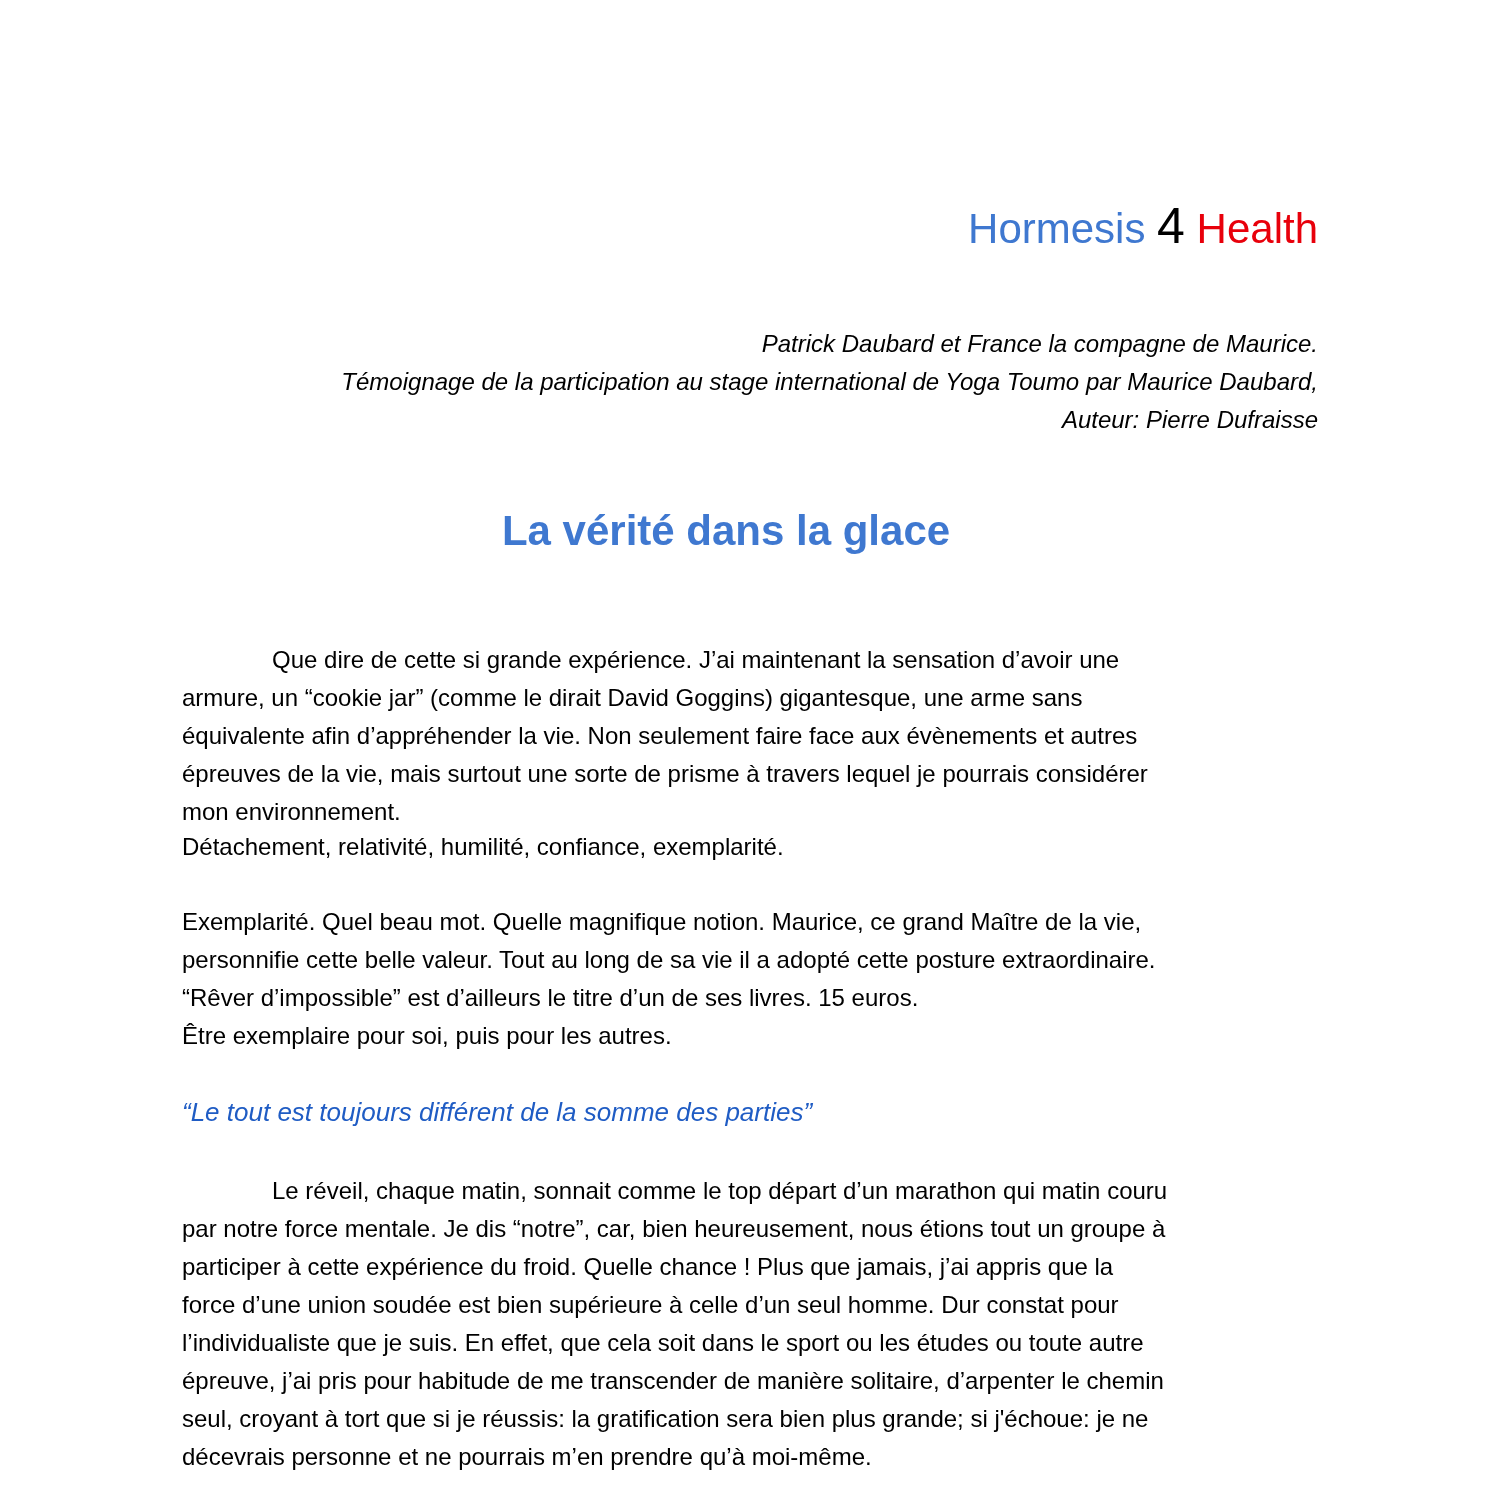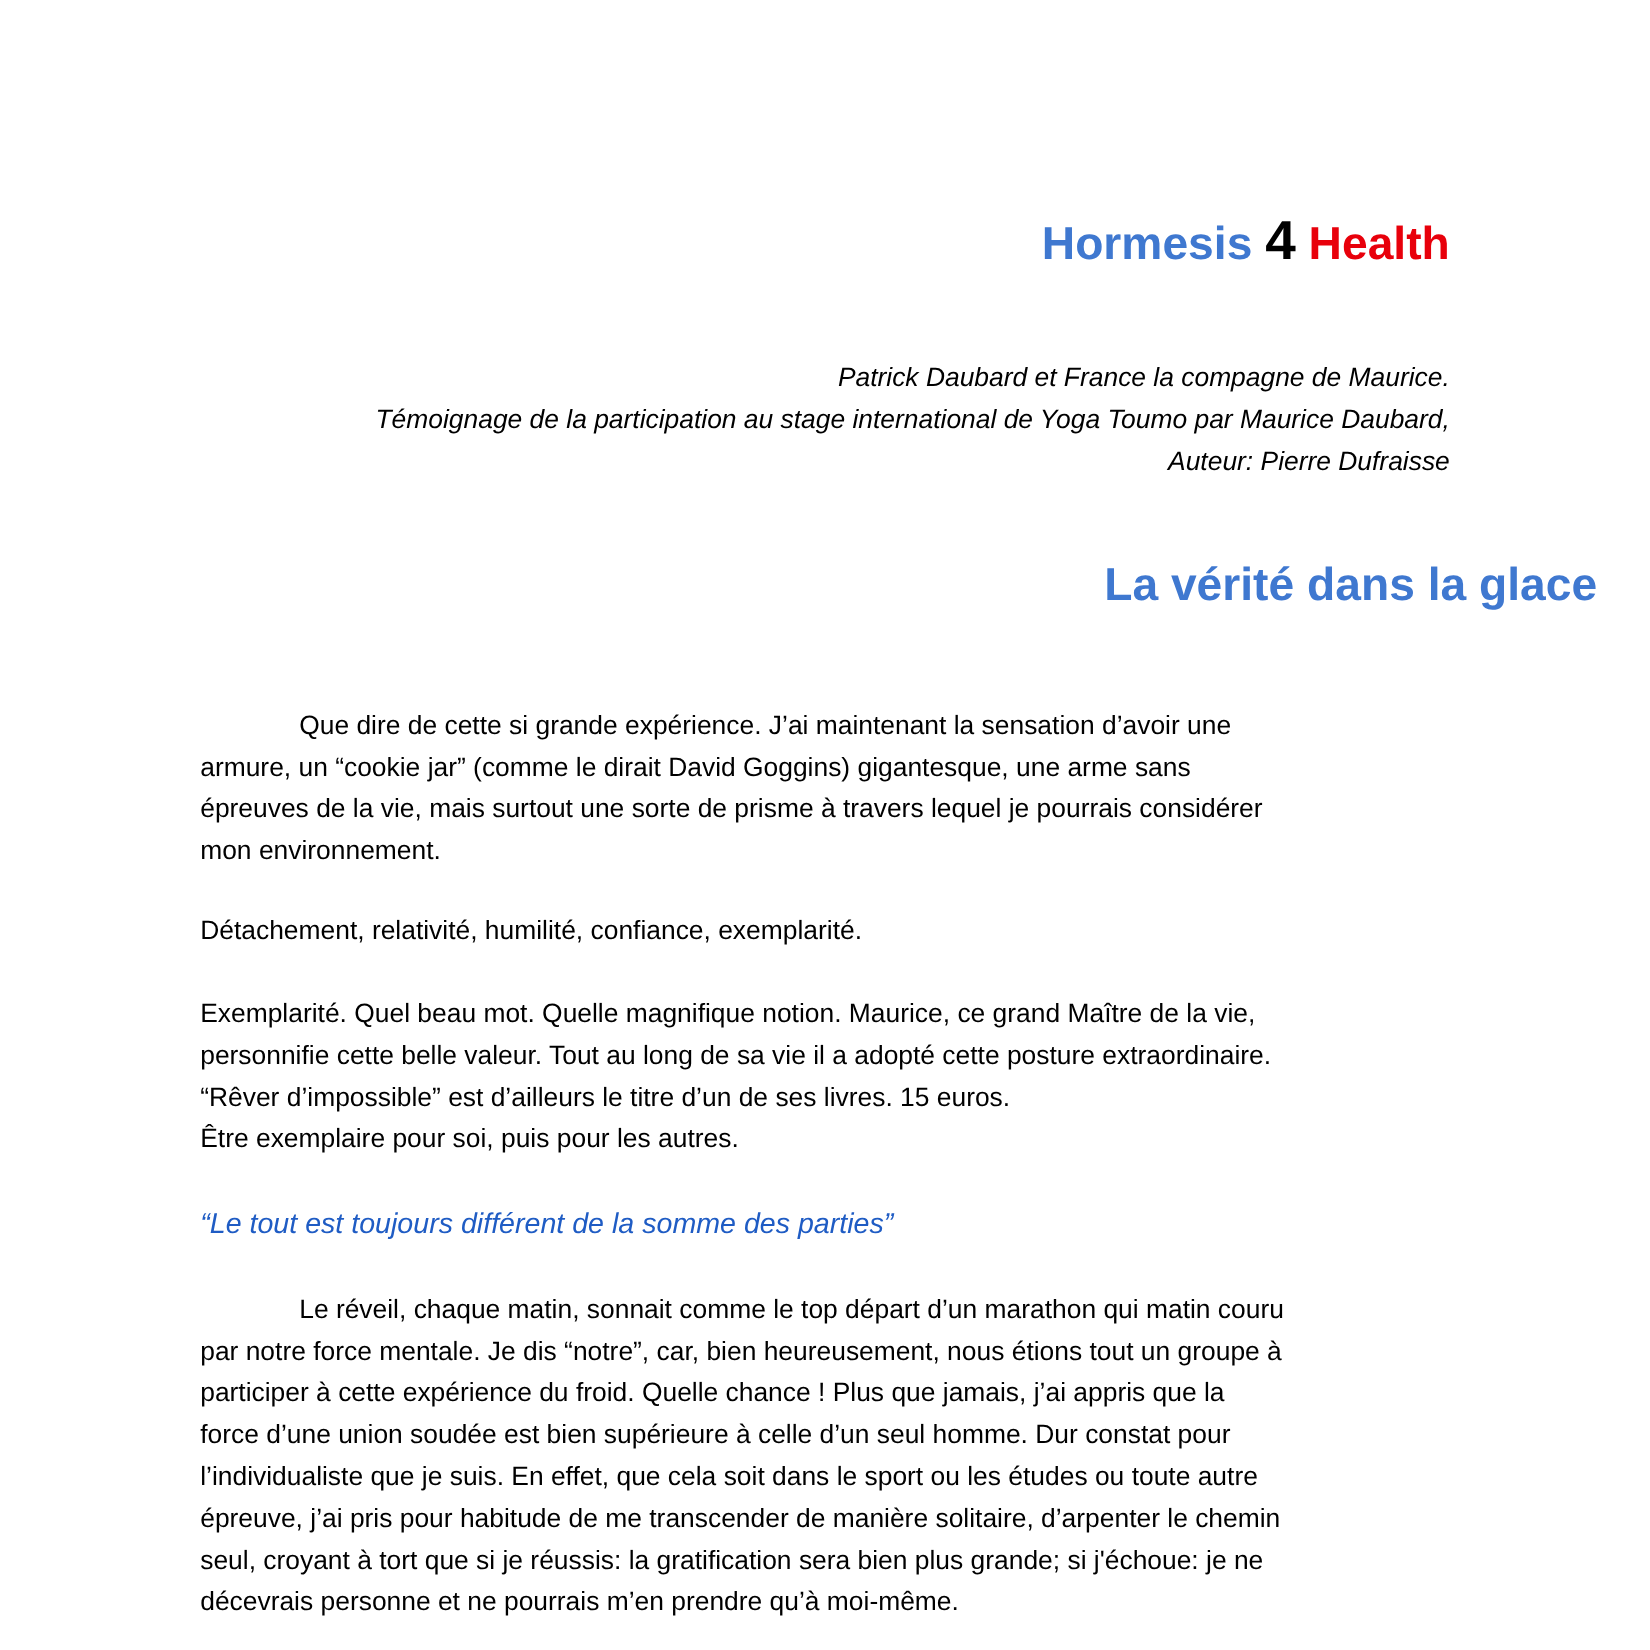--- a/index.html
+++ b/index.html
@@ -19,23 +19,23 @@
       position: absolute;
       left: 0;
       top: 0;
       width: 1500px;
       height: 1500px;
     }
     .brand {
       position: absolute;
       right: 182px;
       top: 196px;
-      font-weight: bold;
+      font-weight: normal;
       font-size: 42px;
-      line-height: 44px;
+      line-height: 60px;
       white-space: nowrap;
       margin-left: 17px;
     }
     .brand .b1 { color: #3f78d0; }
     .brand .b2 { color: #000000; font-size: 50px; }
     .brand .b3 { color: #e8000b; }
 
     .subtitle {
       position: absolute;
       right: 182px;
@@ -46,21 +46,21 @@
       line-height: 38px;
       white-space: nowrap;
     }
     .subtitle .line { display: block; }
 
     .title {
       position: absolute;
       left: 0;
       width: 1452px;
       top: 503px;
-      text-align: right;
+      text-align: center;
       color: #3f78d0;
       font-weight: bold;
       font-size: 42px;
       line-height: 56px;
     }
 
     .body-text {
       position: absolute;
       left: 182px;
       width: 1150px;
@@ -101,20 +101,21 @@
     <span class="line">Patrick Daubard et France la compagne de Maurice.</span>
     <span class="line">Témoignage de la participation au stage international de Yoga Toumo par Maurice Daubard,</span>
     <span class="line">Auteur: Pierre Dufraisse</span>
   </div>
 
   <h1 class="title" style="margin:0;">La vérité dans la glace</h1>
 
   <div class="body-text" id="para1">
     <span class="line indent">Que dire de cette si grande expérience. J’ai maintenant la sensation d’avoir une</span>
     <span class="line">armure, un “cookie jar” (comme le dirait David Goggins) gigantesque, une arme sans</span>
+    <span class="line">équivalente afin d’appréhender la vie. Non seulement faire face aux évènements et autres</span>
     <span class="line">épreuves de la vie, mais surtout une sorte de prisme à travers lequel je pourrais considérer</span>
     <span class="line">mon environnement.</span>
   </div>
 
   <div class="body-text" id="para2">
     <span class="line">Détachement, relativité, humilité, confiance, exemplarité.</span>
   </div>
 
   <div class="body-text" id="para3">
     <span class="line">Exemplarité. Quel beau mot. Quelle magnifique notion. Maurice, ce grand Maître de la vie,</span>

